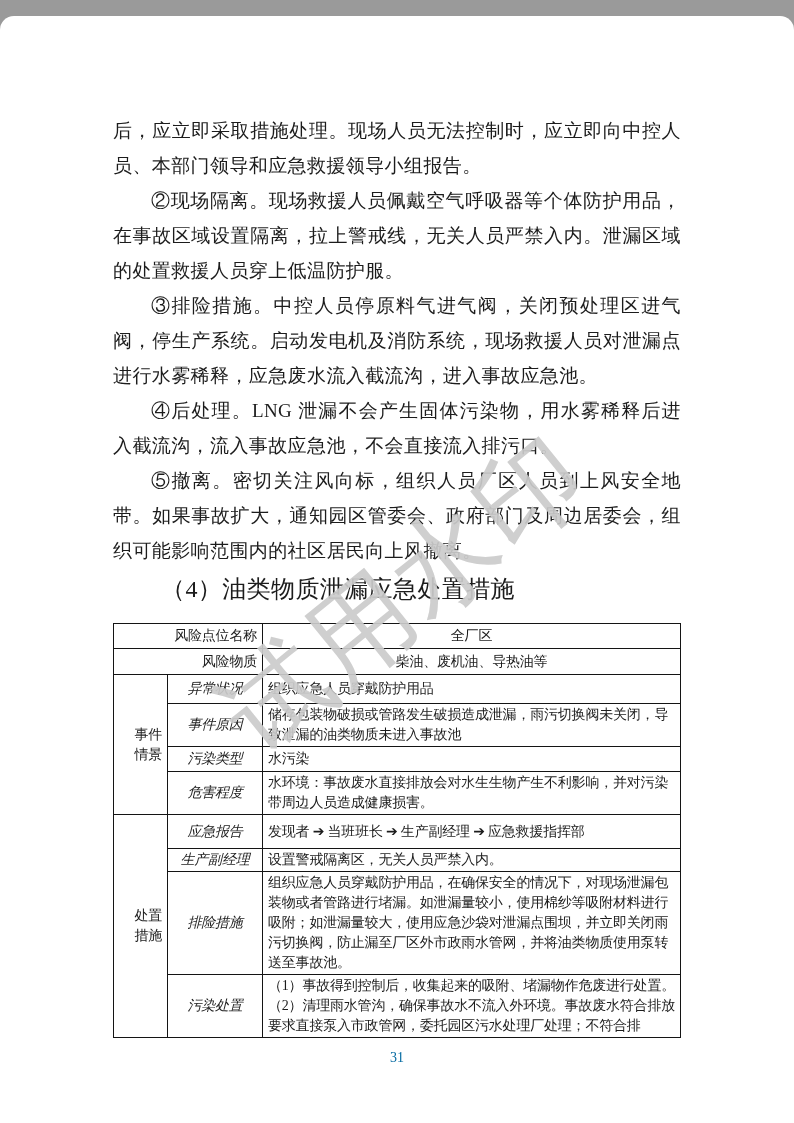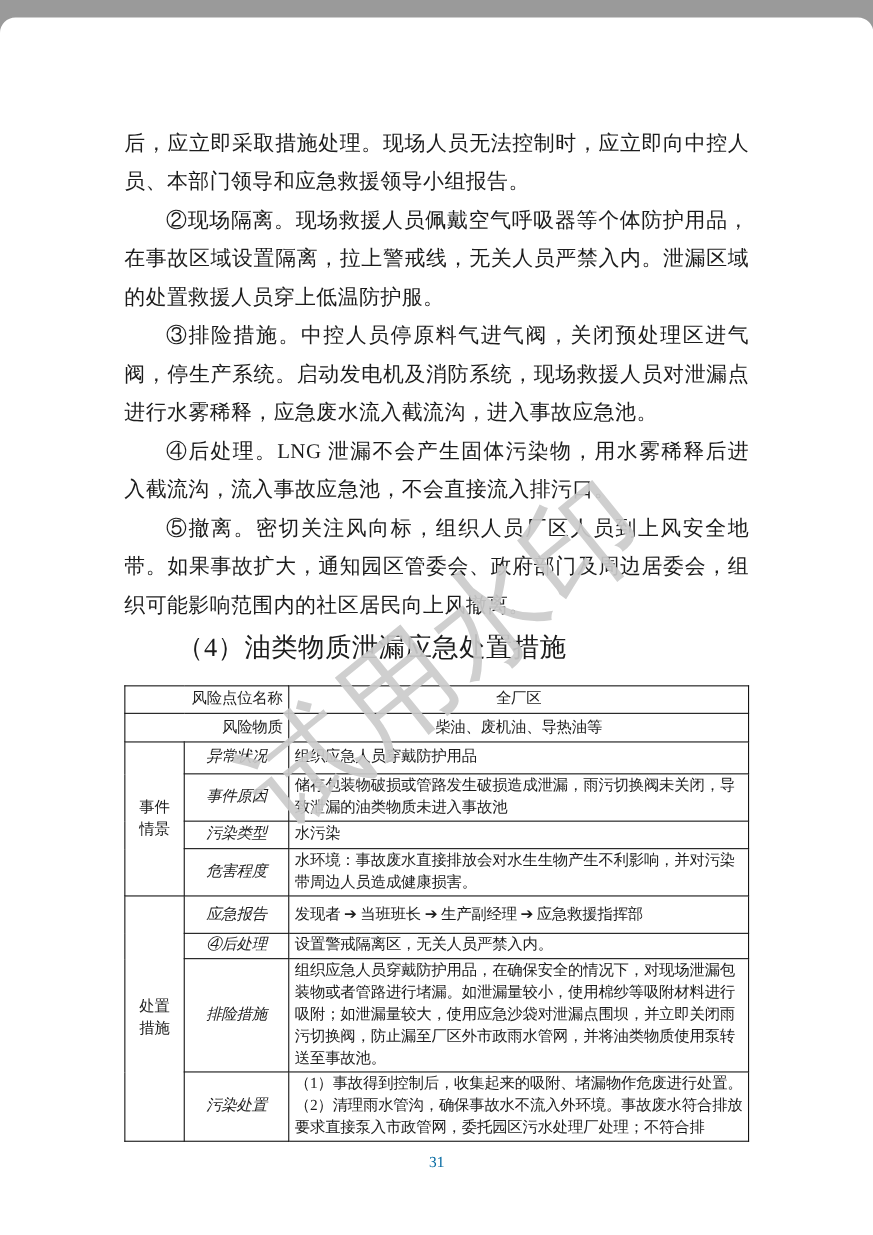--- a/index.html
+++ b/index.html
@@ -42,21 +42,21 @@
   }
   table.risk td {
     border: 1.5px solid #141414;
     font-size: 14px;
     line-height: 20px;
     vertical-align: middle;
     overflow: hidden;
     padding: 1px 5px;
     letter-spacing: -0.2px;
   }
-  td.group-cell { width: 51px; text-align: center; padding: 1px 2px; }
+  td.group-cell { width: 51px; text-align: right; padding: 1px 2px; }
   td.label-cell { width: 92px; text-align: center; padding: 1px 2px; font-style: italic; }
   td.hdr-label  { text-align: right; }
   td.val-center { text-align: center; }
   td.val-top { vertical-align: top; }
   .watermark {
     position: absolute;
     left: 405px; top: 579px;
     transform: translate(-50%, -50%) rotate(-39deg);
     transform-origin: center center;
     font-family: "Liberation Sans", "DejaVu Sans", sans-serif;
@@ -138,21 +138,21 @@
       <tr style="height:34px">
         <td class="group-cell" rowspan="4">
           <div>处置</div>
           <div>措施</div>
         </td>
         <td class="label-cell">应急报告</td>
         <td>发现者 ➔ 当班班长 ➔ 生产副经理 ➔ 应急救援指挥部</td>
       </tr>
 
       <tr style="height:22px">
-        <td class="label-cell">④后处理</td>
+        <td class="label-cell">生产副经理</td>
         <td>设置警戒隔离区，无关人员严禁入内。</td>
       </tr>
 
       <tr style="height:103px">
         <td class="label-cell">排险措施</td>
         <td>组织应急人员穿戴防护用品，在确保安全的情况下，对现场泄漏包装物或者管路进行堵漏。如泄漏量较小，使用棉纱等吸附材料进行吸附；如泄漏量较大，使用应急沙袋对泄漏点围坝，并立即关闭雨污切换阀，防止漏至厂区外市政雨水管网，并将油类物质使用泵转送至事故池。</td>
       </tr>
 
       <tr style="height:61px">
         <td class="label-cell">污染处置</td>

